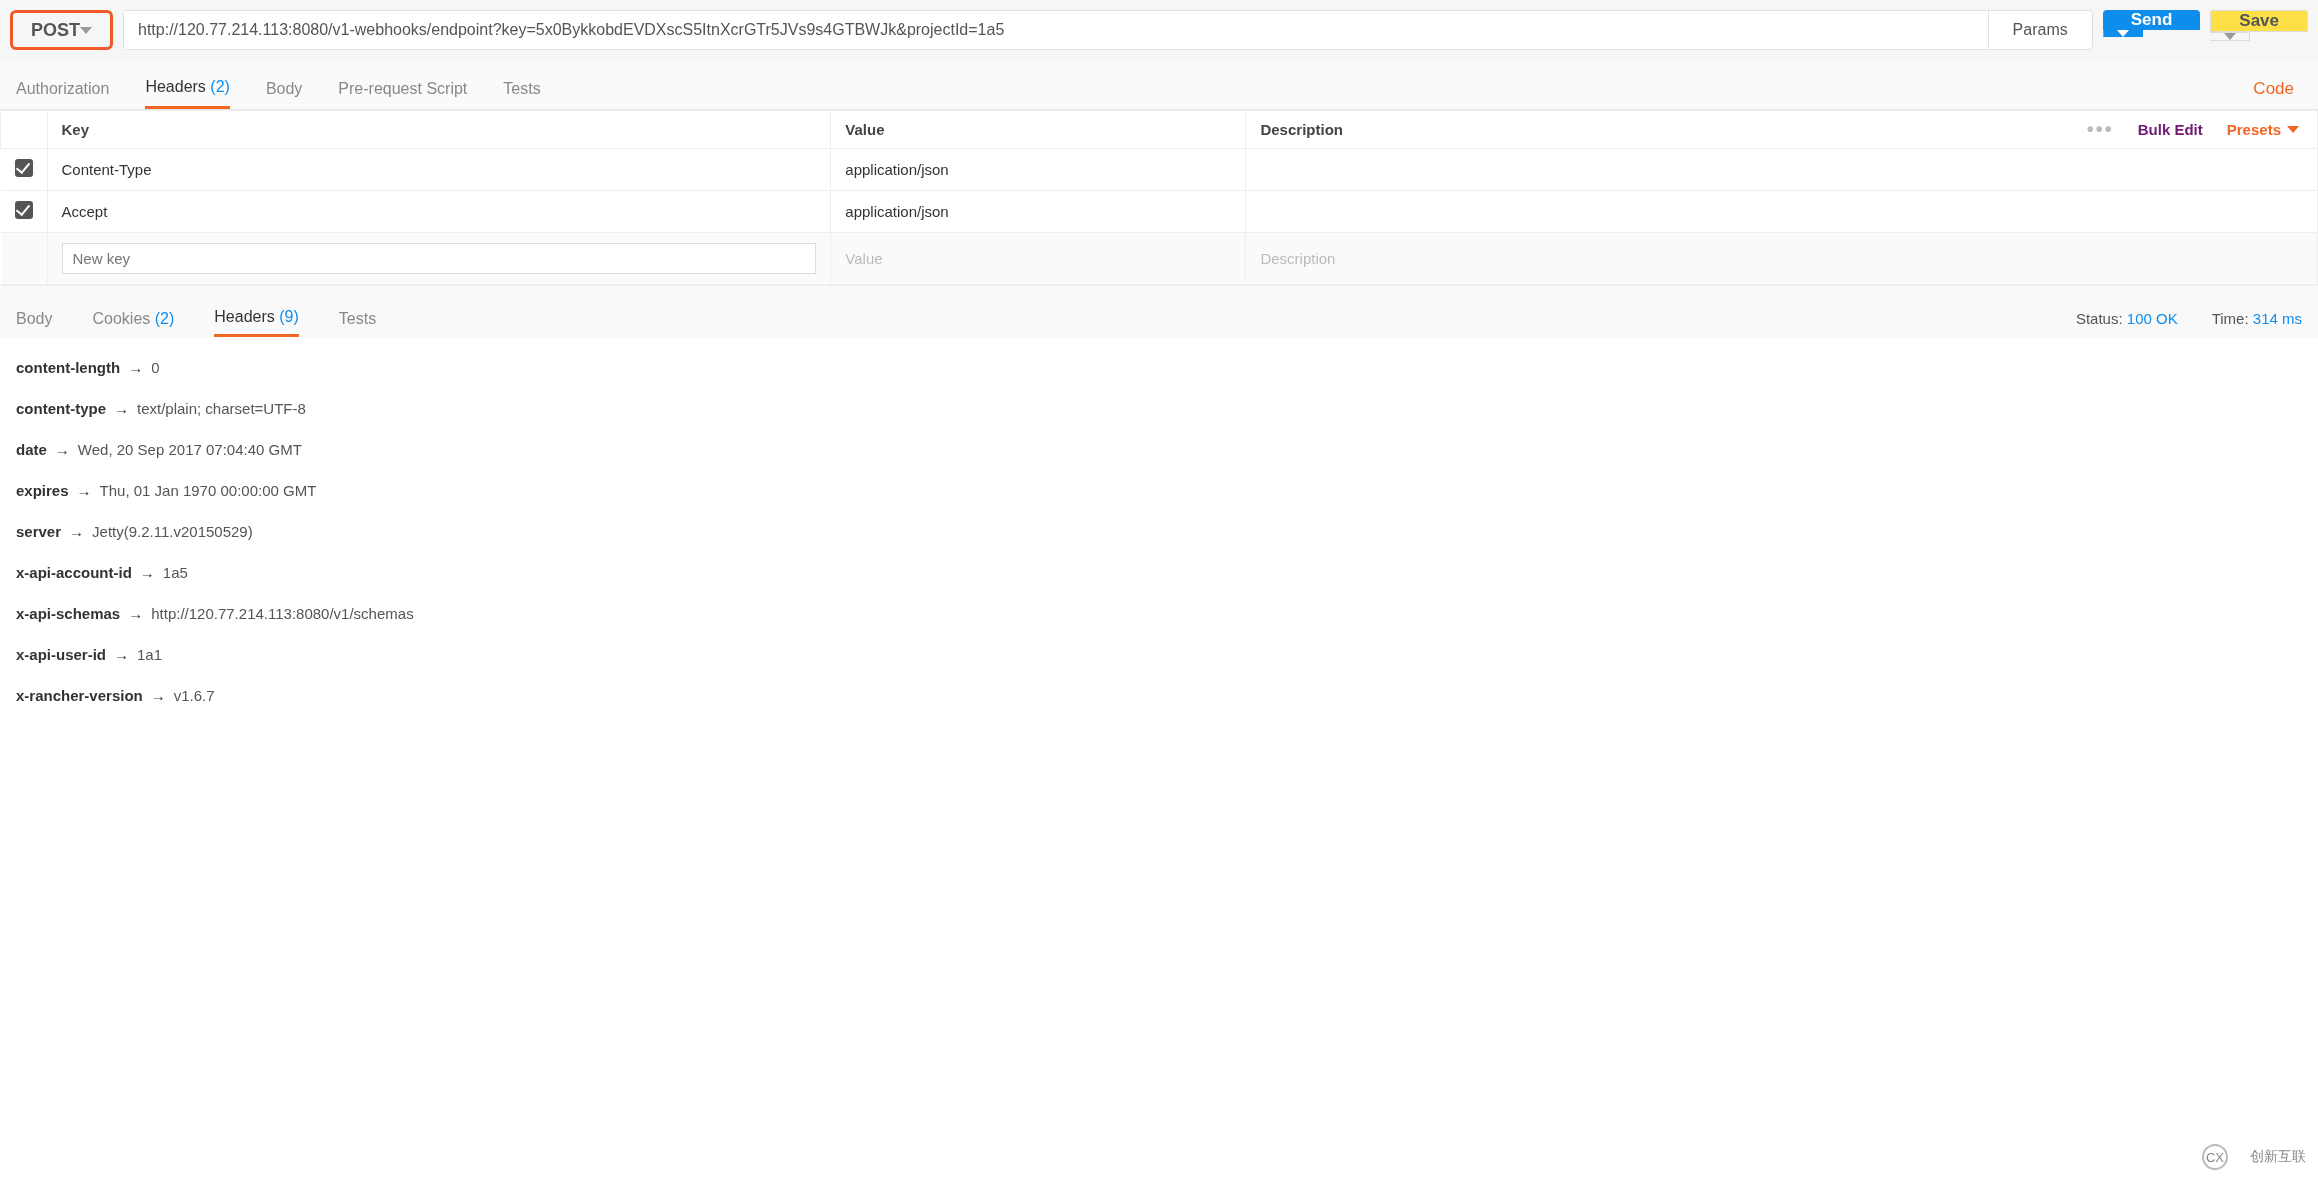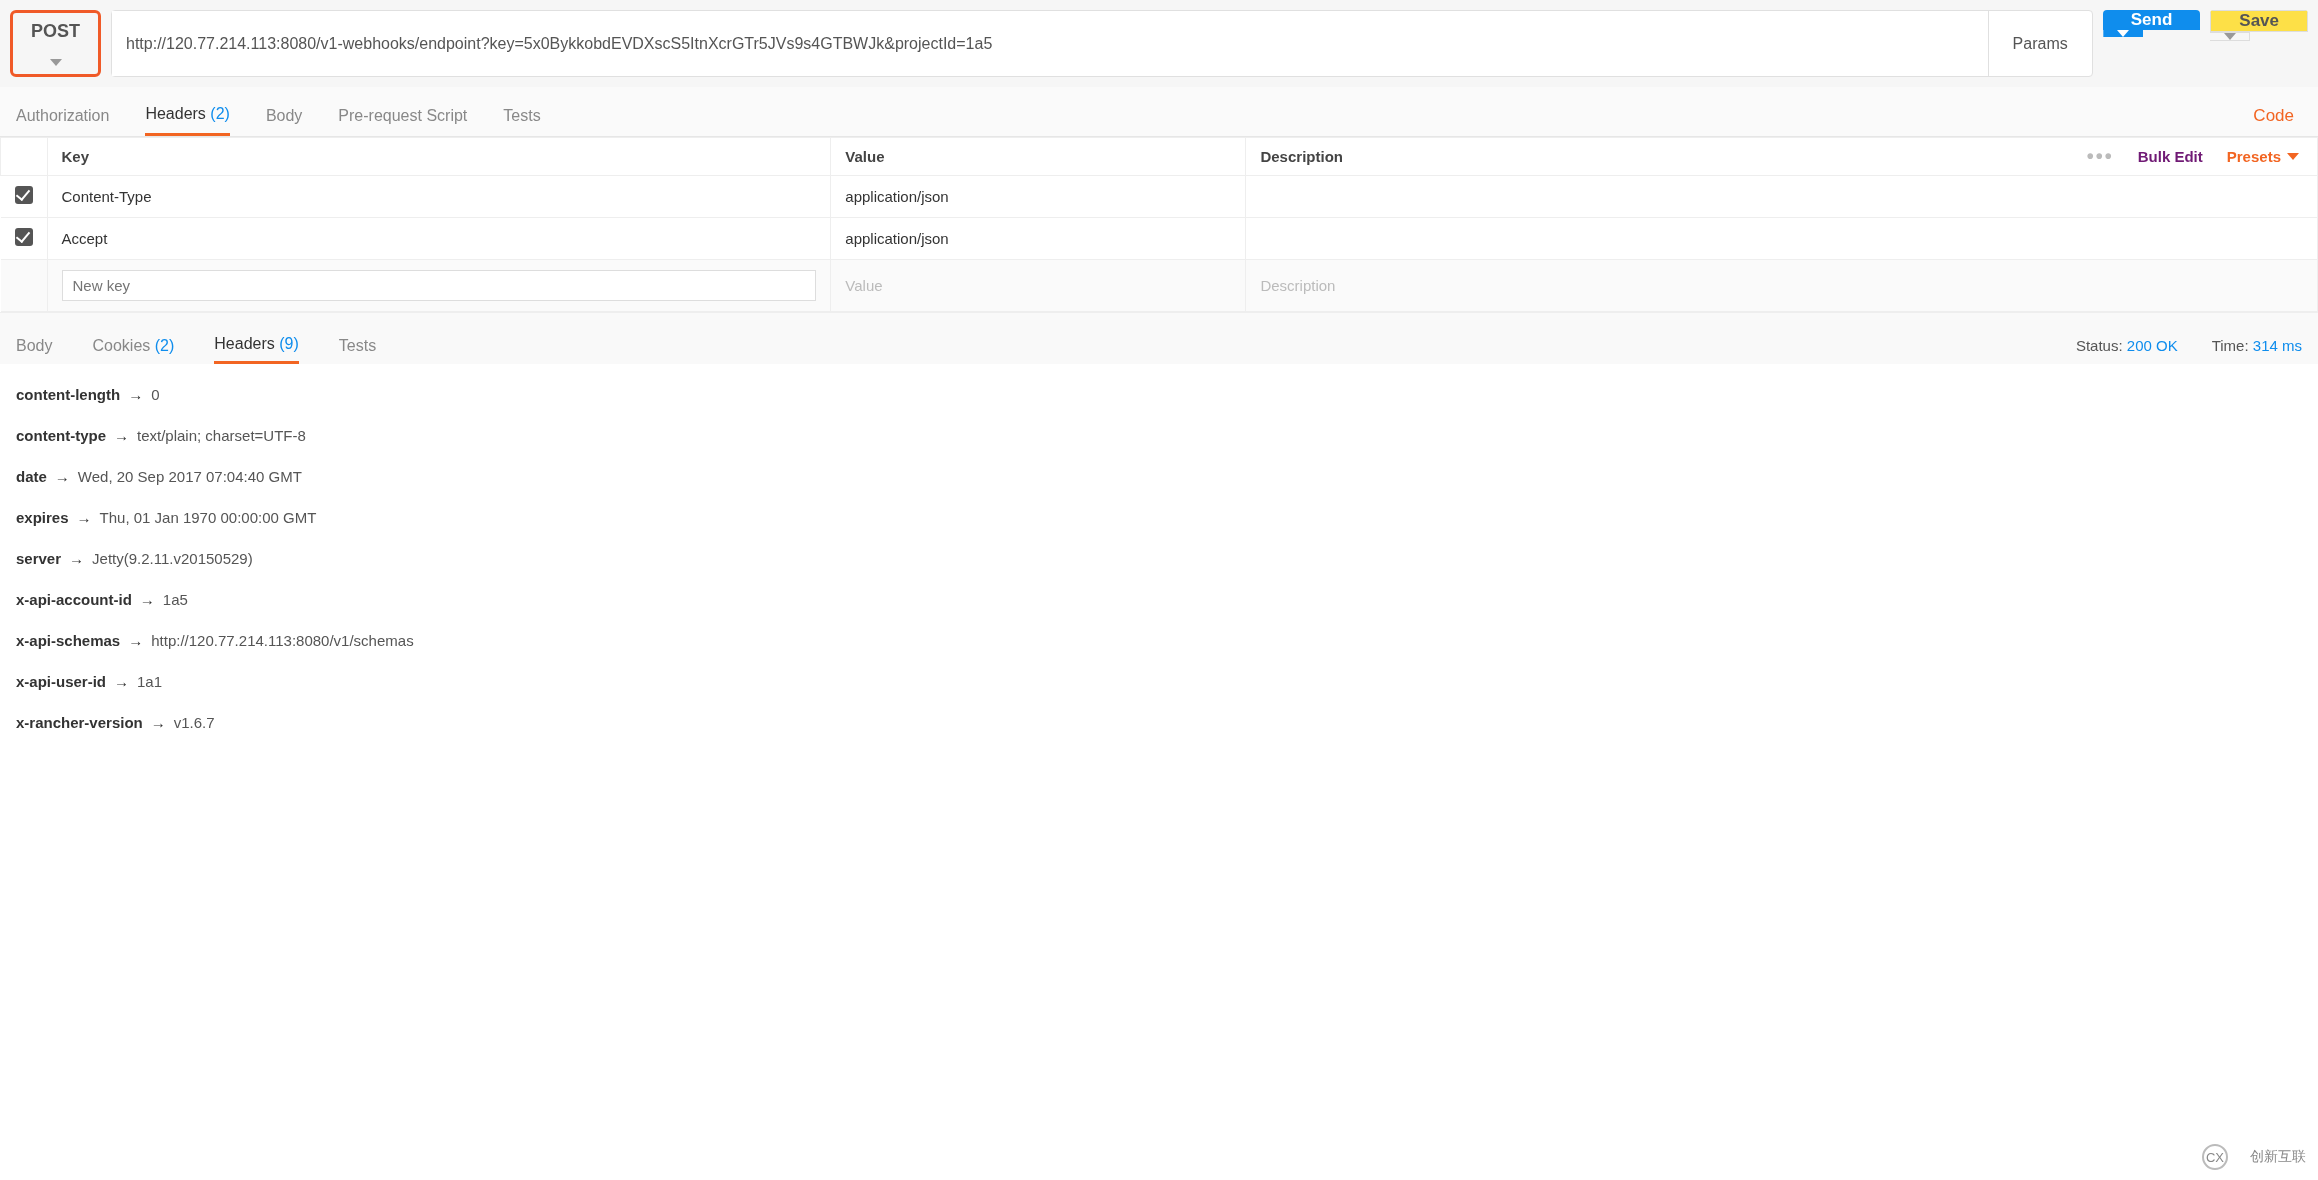--- a/index.html
+++ b/index.html
@@ -12,29 +12,28 @@
   .topbar {
     display: flex;
     align-items: stretch;
     gap: 10px;
     padding: 10px;
     background: #f6f6f6;
   }
   .method-select {
     display: flex;
     align-items: center;
-    gap: 17px;
-    padding: 8px 18px;
+    gap: 0;
+    padding: 0 18px;
     border: 3px solid #f05a28;
     border-radius: 6px;
     font-size: 18px;
     font-weight: 600;
     color: #555;
     cursor: pointer;
-    flex-direction: column;
   }
   .chevron-sm {
     width: 0; height: 0;
     border-left: 6px solid transparent;
     border-right: 6px solid transparent;
     border-top: 7px solid #999;
   }
   .url-row {
     flex: 1;
     display: flex;
@@ -311,21 +310,21 @@
   </div>
   <div class="resp-tab active">
     <span>Headers</span>
     <span class="count">(9)</span>
   </div>
   <div class="resp-tab">Tests</div>
   <div class="spacer"></div>
   <div class="status-row">
     <span>
       <span>Status:</span>
-      <span class="val">200 OK</span>
+      <span class="val">100 OK</span>
     </span>
     <span>
       <span>Time:</span>
       <span class="val">314 ms</span>
     </span>
   </div>
 </div>
 
 <div class="headers-out">
   <div class="hrow">

